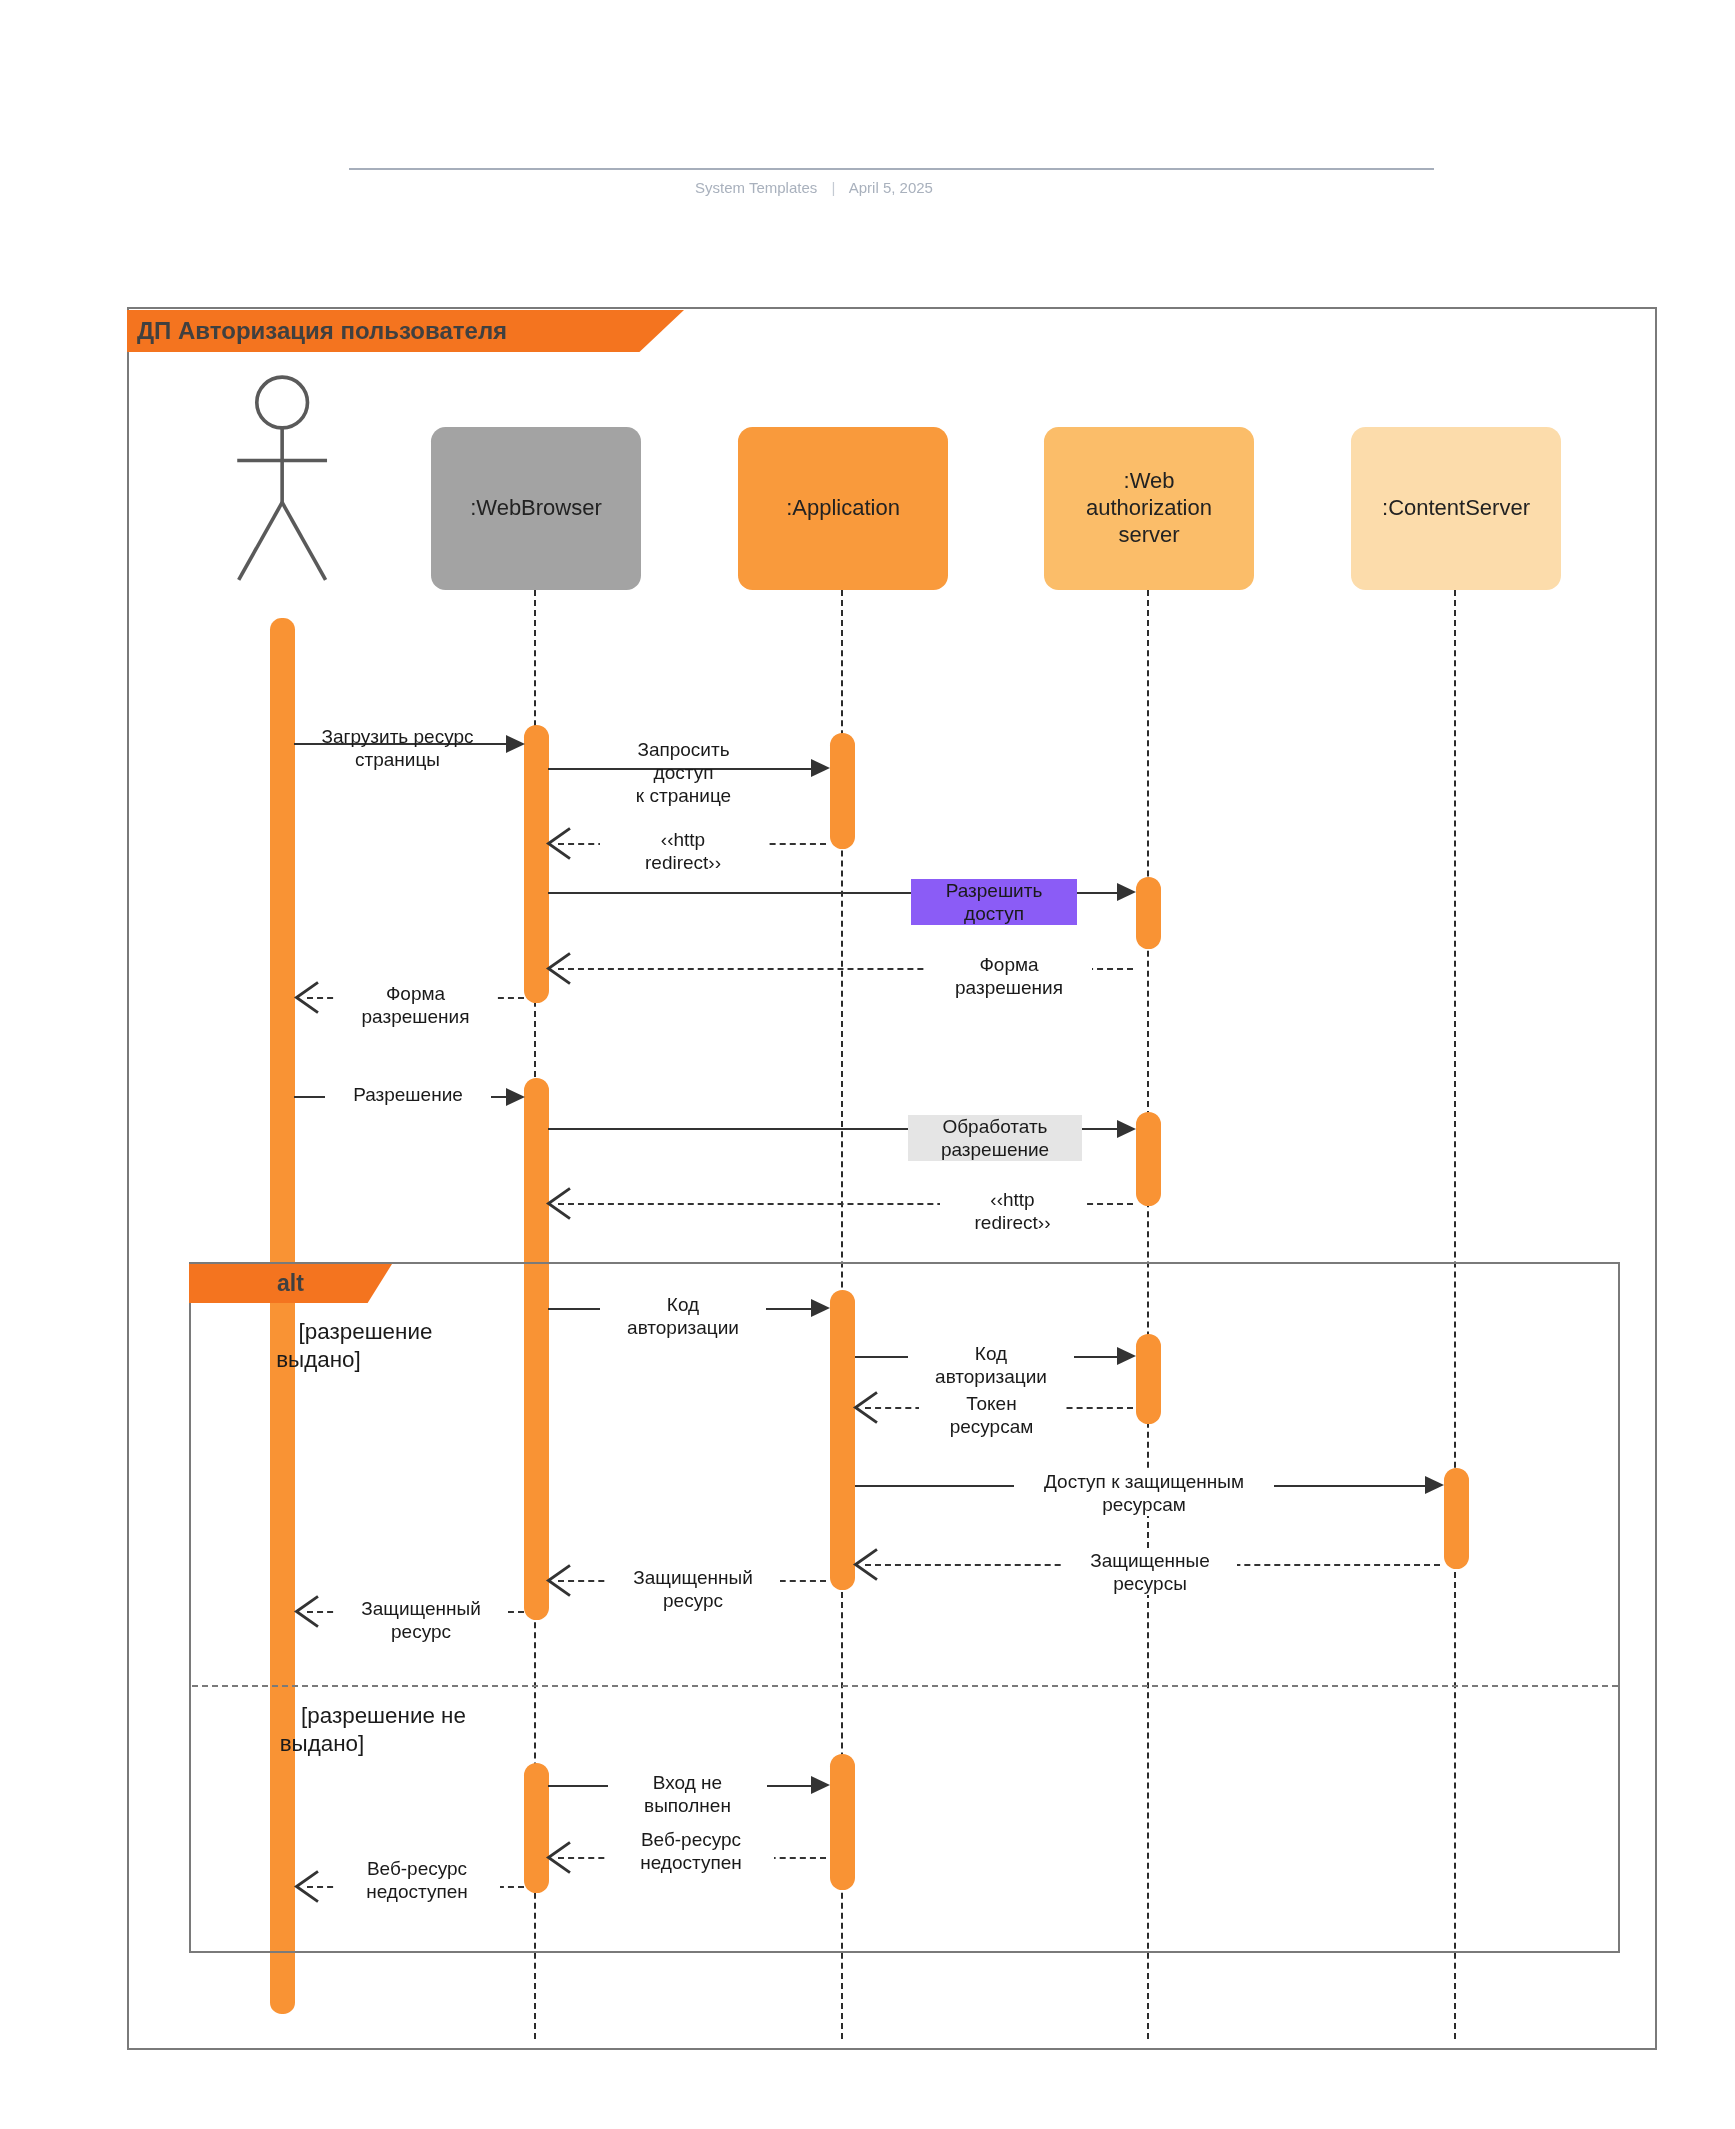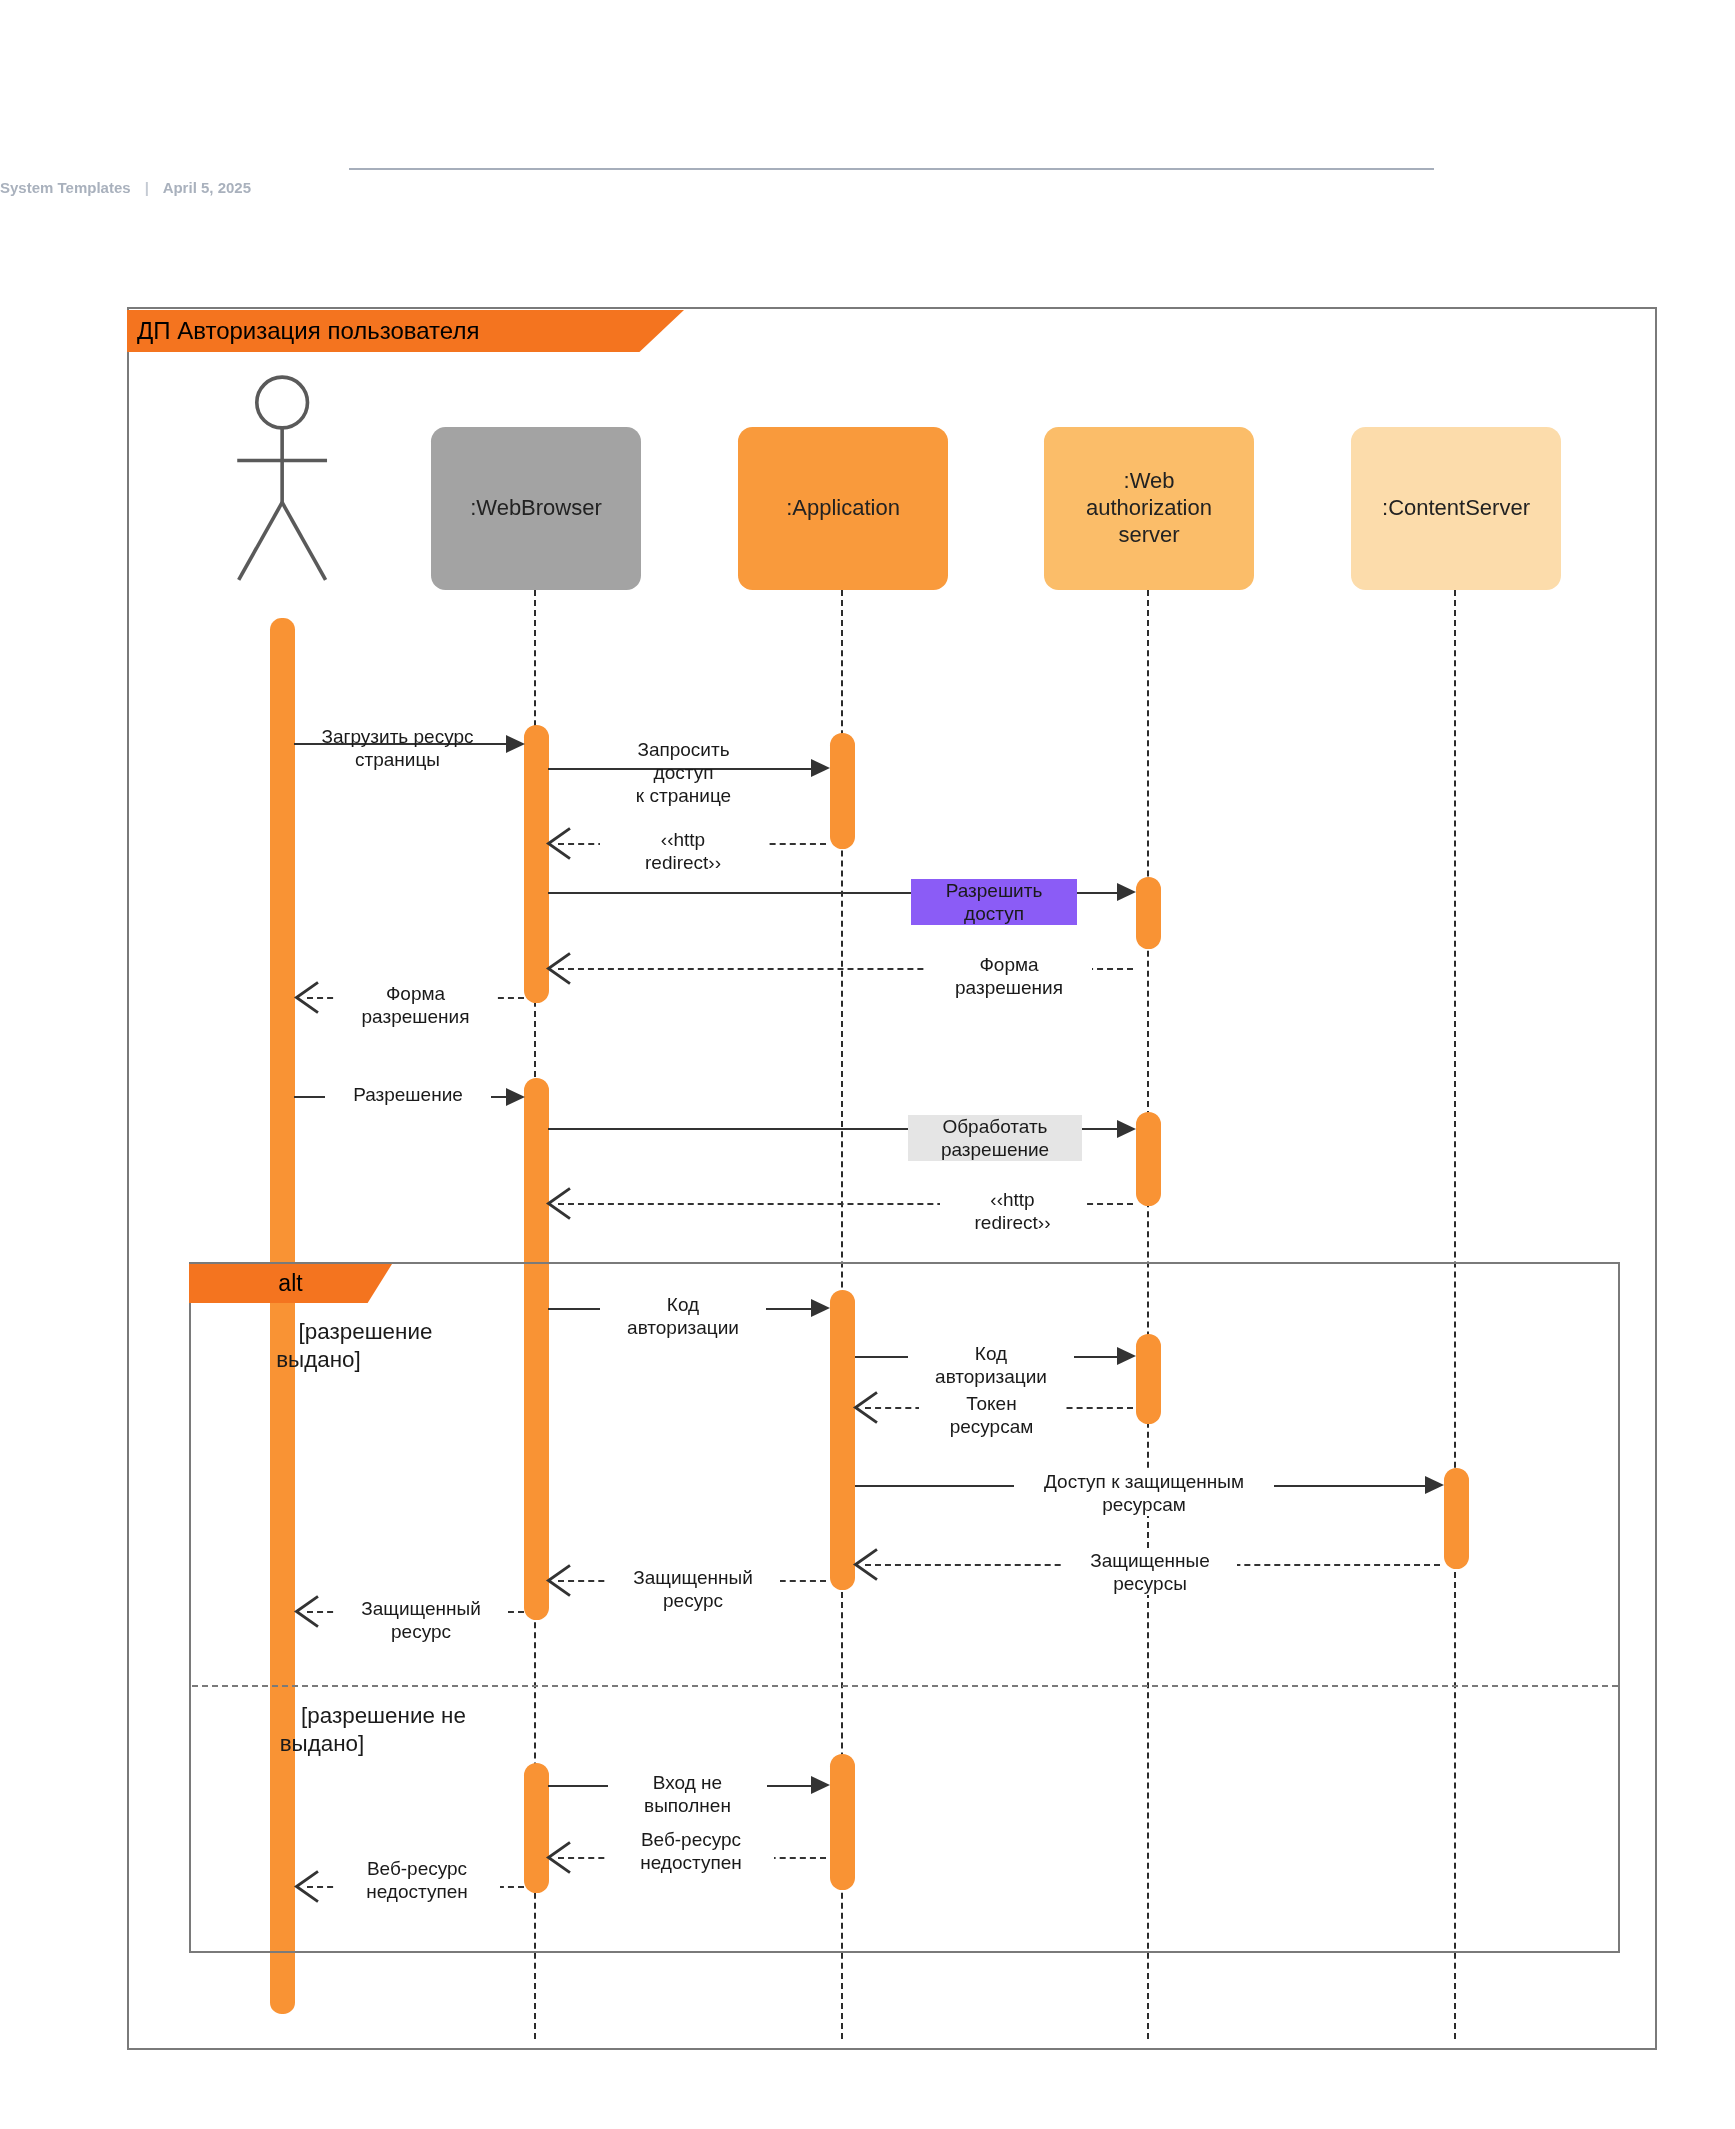--- a/index.html
+++ b/index.html
@@ -3,27 +3,27 @@
 <meta charset="utf-8">
 <style>
   html,body{margin:0;padding:0;background:#ffffff;}
   body{width:1736px;height:2129px;position:relative;font-family:"Liberation Sans",sans-serif;overflow:hidden;}
 
   
   #doc-header{position:absolute;left:0;top:0;width:1736px;height:217px;}
   #page-title{position:absolute;left:0;top:122px;width:1736px;text-align:center;
     font-size:27.5px;font-weight:bold;color:#a6aebb;letter-spacing:0.1px;}
   #title-rule{position:absolute;left:349px;top:168px;width:1085px;height:2.2px;background:#a6aebb;}
-  #subtitle{position:absolute;left:0;top:179px;width:1628px;font-size:15px;color:#a9b1bd;font-weight:bold;}
+  #subtitle{position:absolute;left:0;top:179px;width:1628px;text-align:center;font-size:15px;color:#a9b1bd;}
   #subtitle span.sep{display:inline-block;margin:0 10px;color:#c4cad3;}
 
   
   #diagram-frame{position:absolute;left:127px;top:307px;width:1530px;height:1743px;
     border:2.2px solid #7a7a7a;box-sizing:border-box;background:#fff;}
-  .frame-tab{position:absolute;background:#f4741f;color:#000000;font-weight:normal;
+  .frame-tab{position:absolute;background:#f4741f;color:#404040;font-weight:bold;
     display:flex;align-items:center;box-sizing:border-box;}
   #frame-tab-main{left:127px;top:310px;width:557px;height:42px;padding-left:10px;font-size:24px;
     clip-path:polygon(0 0,100% 0,92% 100%,0 100%);}
 
   
   .lifeline-box{position:absolute;top:427px;width:210px;height:163px;border-radius:14.5px;
     display:flex;align-items:center;justify-content:center;text-align:center;
     font-size:22px;color:#222;line-height:1.22;box-sizing:border-box;padding:4.3px 7.2px;}
   #box-webbrowser{left:431px;background:#a3a3a3;}
   #box-application{left:738px;background:#f99a3c;}

